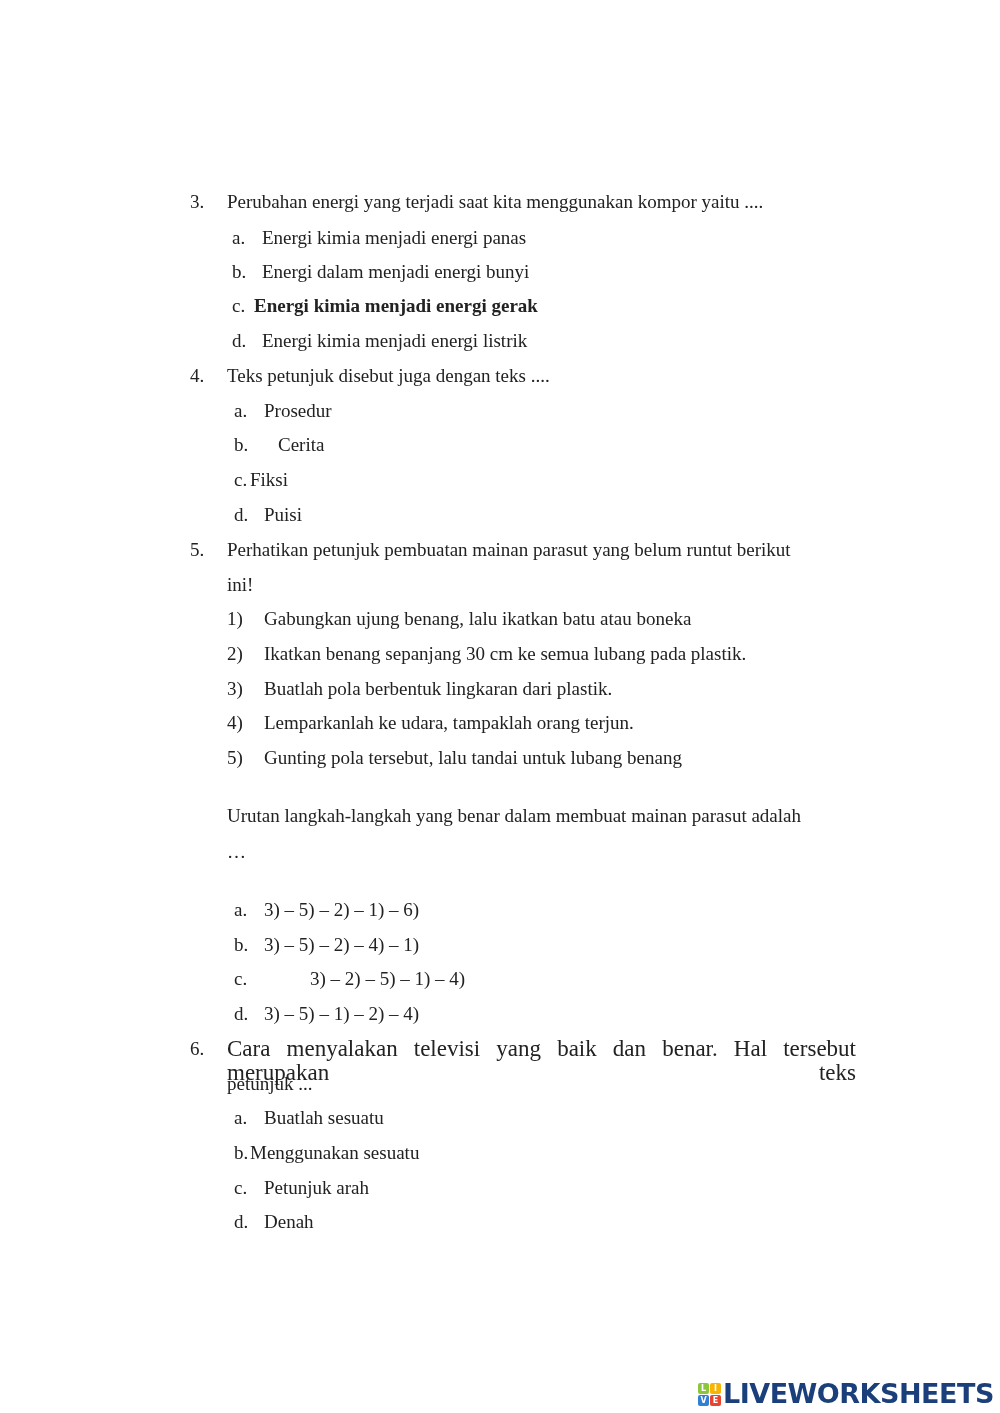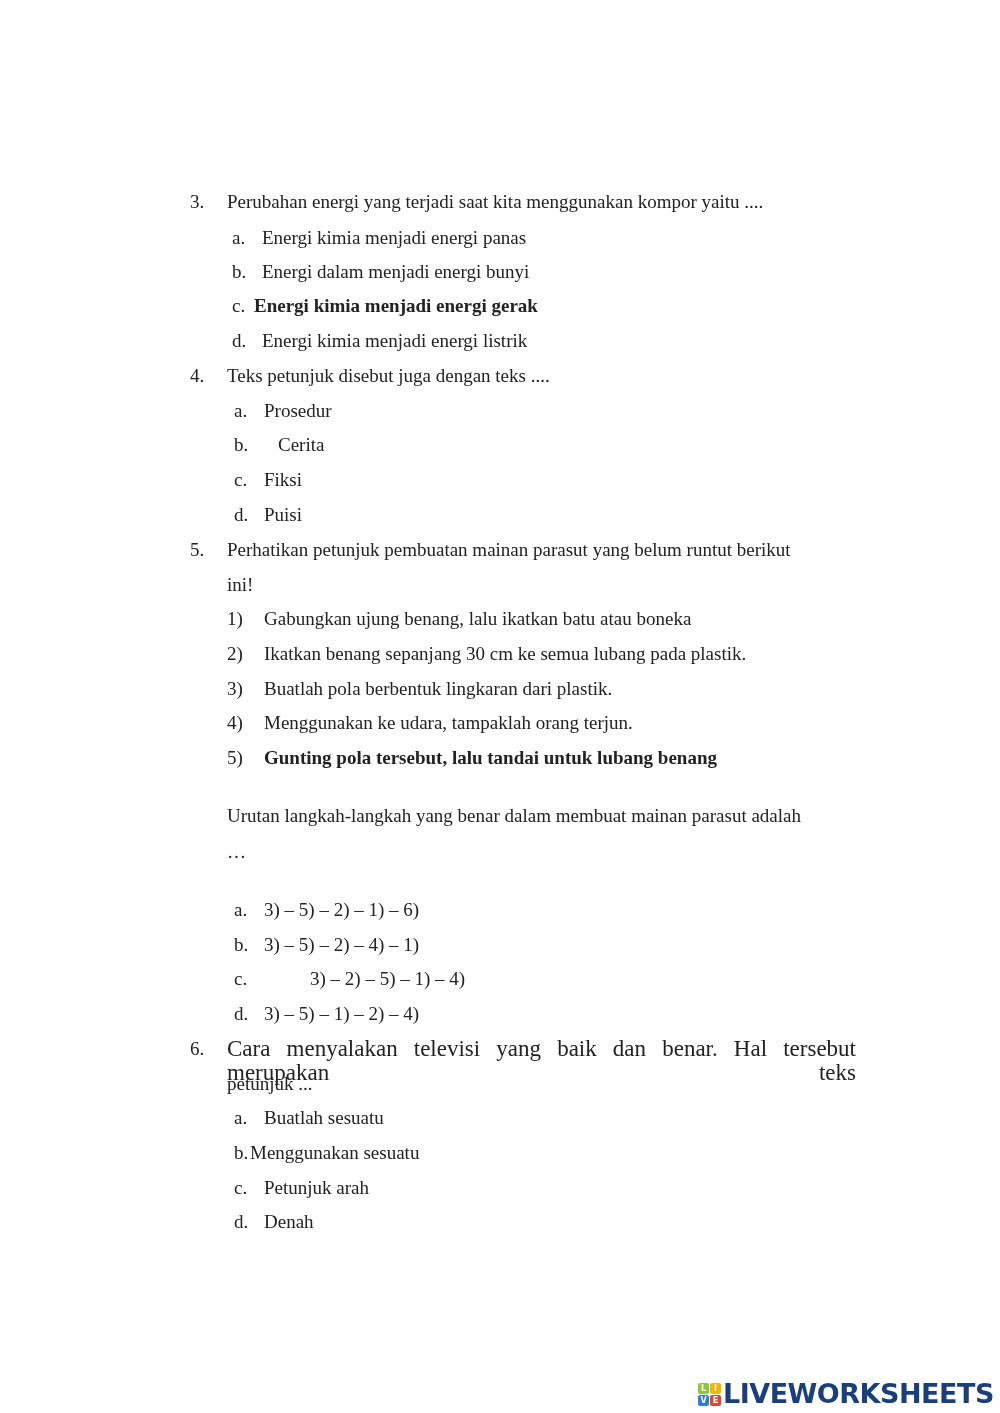--- a/index.html
+++ b/index.html
@@ -75,21 +75,21 @@
   <div class="line" style="left:234px; top:399px;">
     <span class="num" style="left:0;">a.</span>
     <span class="txt" style="left:30px;">Prosedur</span>
   </div>
   <div class="line" style="left:234px; top:433px;">
     <span class="num" style="left:0;">b.</span>
     <span class="txt" style="left:28px;margin-left:16px;">Cerita</span>
   </div>
   <div class="line" style="left:234px; top:468px;">
     <span class="num" style="left:0;">c.</span>
-    <span class="txt" style="left:30px;text-align:right;">Fiksi</span>
+    <span class="txt" style="left:16px;text-align:right;">Fiksi</span>
   </div>
   <div class="line" style="left:234px; top:503px;">
     <span class="num" style="left:0;">d.</span>
     <span class="txt" style="left:30px;">Puisi</span>
   </div>
 </div>
 
 <div>
   <div class="line" style="left:190px; top:538px;">
     <span class="num" style="left:0;">5.</span>
@@ -106,25 +106,25 @@
   <div class="line" style="left:227px; top:642px;">
     <span class="num" style="left:0;">2)</span>
     <span class="txt" style="left:37px;">Ikatkan benang sepanjang 30 cm ke semua lubang pada plastik.</span>
   </div>
   <div class="line" style="left:227px; top:677px;">
     <span class="num" style="left:0;">3)</span>
     <span class="txt" style="left:37px;">Buatlah pola berbentuk lingkaran dari plastik.</span>
   </div>
   <div class="line" style="left:227px; top:711px;">
     <span class="num" style="left:0;">4)</span>
-    <span class="txt" style="left:37px;">Menggunakan ke udara, tampaklah orang terjun.</span>
+    <span class="txt" style="left:37px;">Lemparkanlah ke udara, tampaklah orang terjun.</span>
   </div>
   <div class="line" style="left:227px; top:746px;">
     <span class="num" style="left:0;">5)</span>
-    <span class="txt" style="left:37px;font-weight:bold;">Gunting pola tersebut, lalu tandai untuk lubang benang</span>
+    <span class="txt" style="left:37px;">Gunting pola tersebut, lalu tandai untuk lubang benang</span>
   </div>
 
   <div class="line" style="left:227px; top:804px;">
     <span class="txt" style="left:0;">Urutan langkah-langkah yang benar dalam membuat mainan parasut adalah</span>
   </div>
   <div class="line" style="left:227px; top:840px;">
     <span class="txt" style="left:0;">…</span>
   </div>
 
   <div class="line" style="left:234px; top:898px;">

